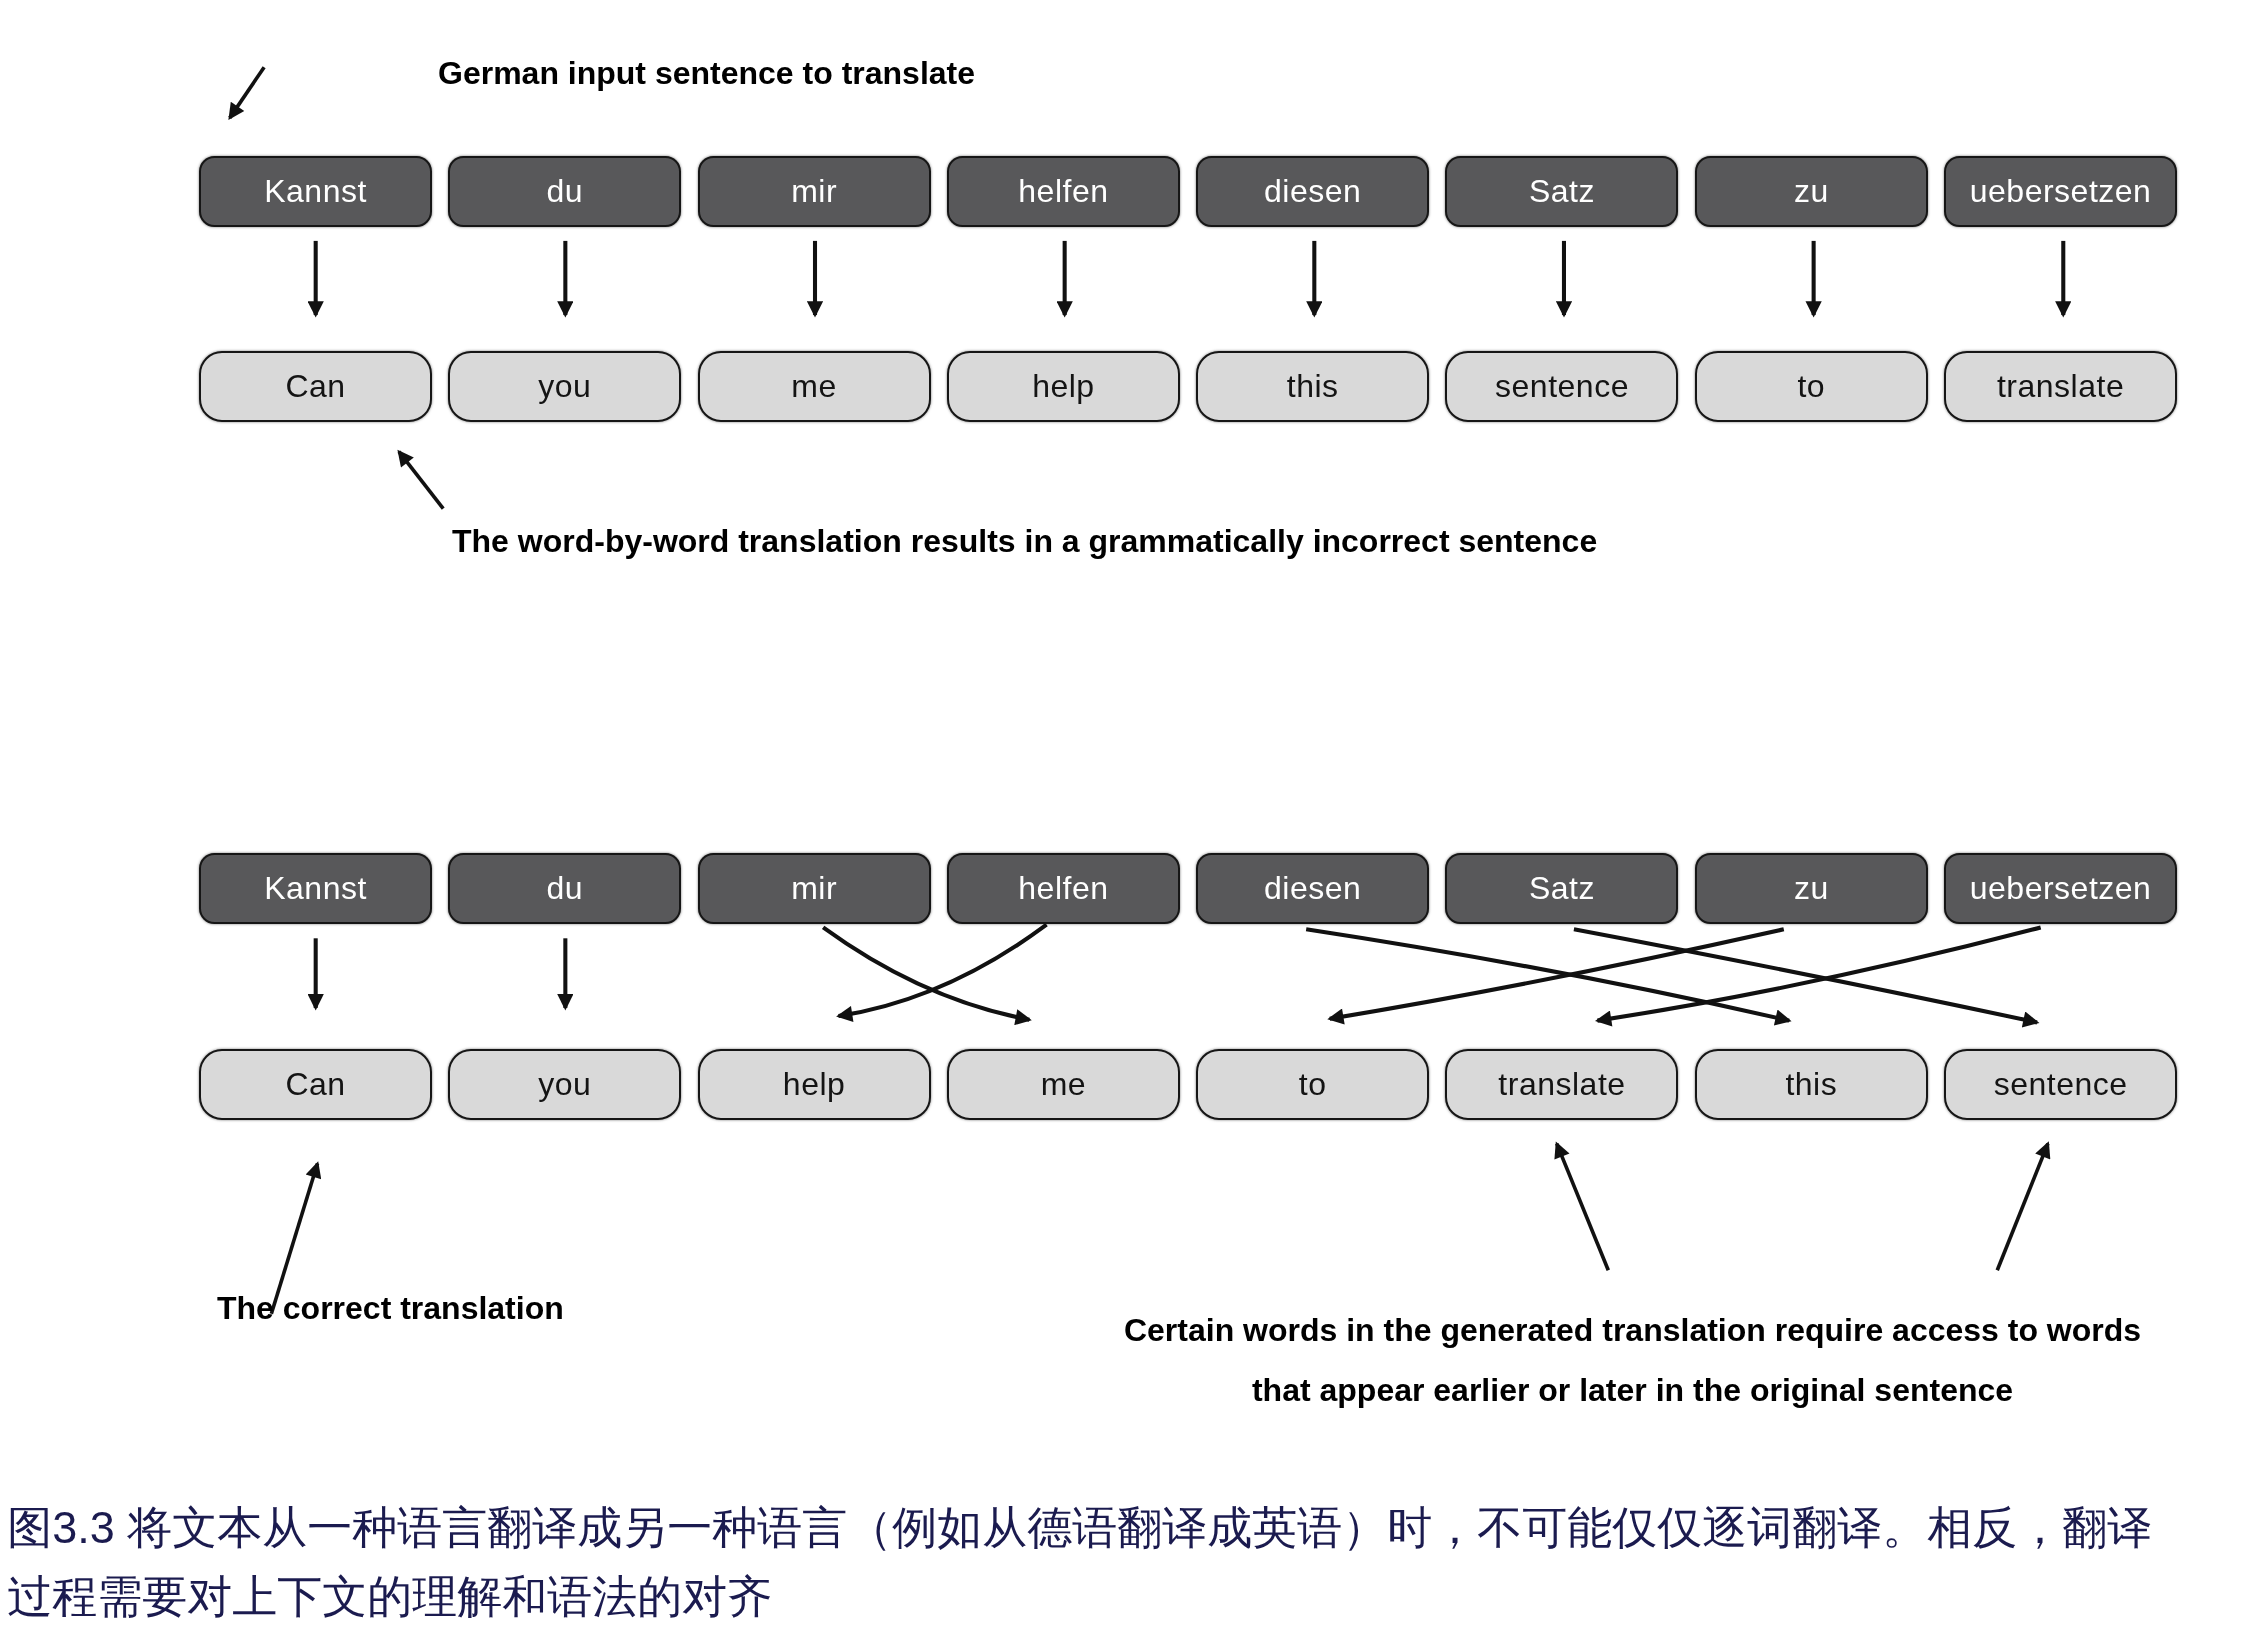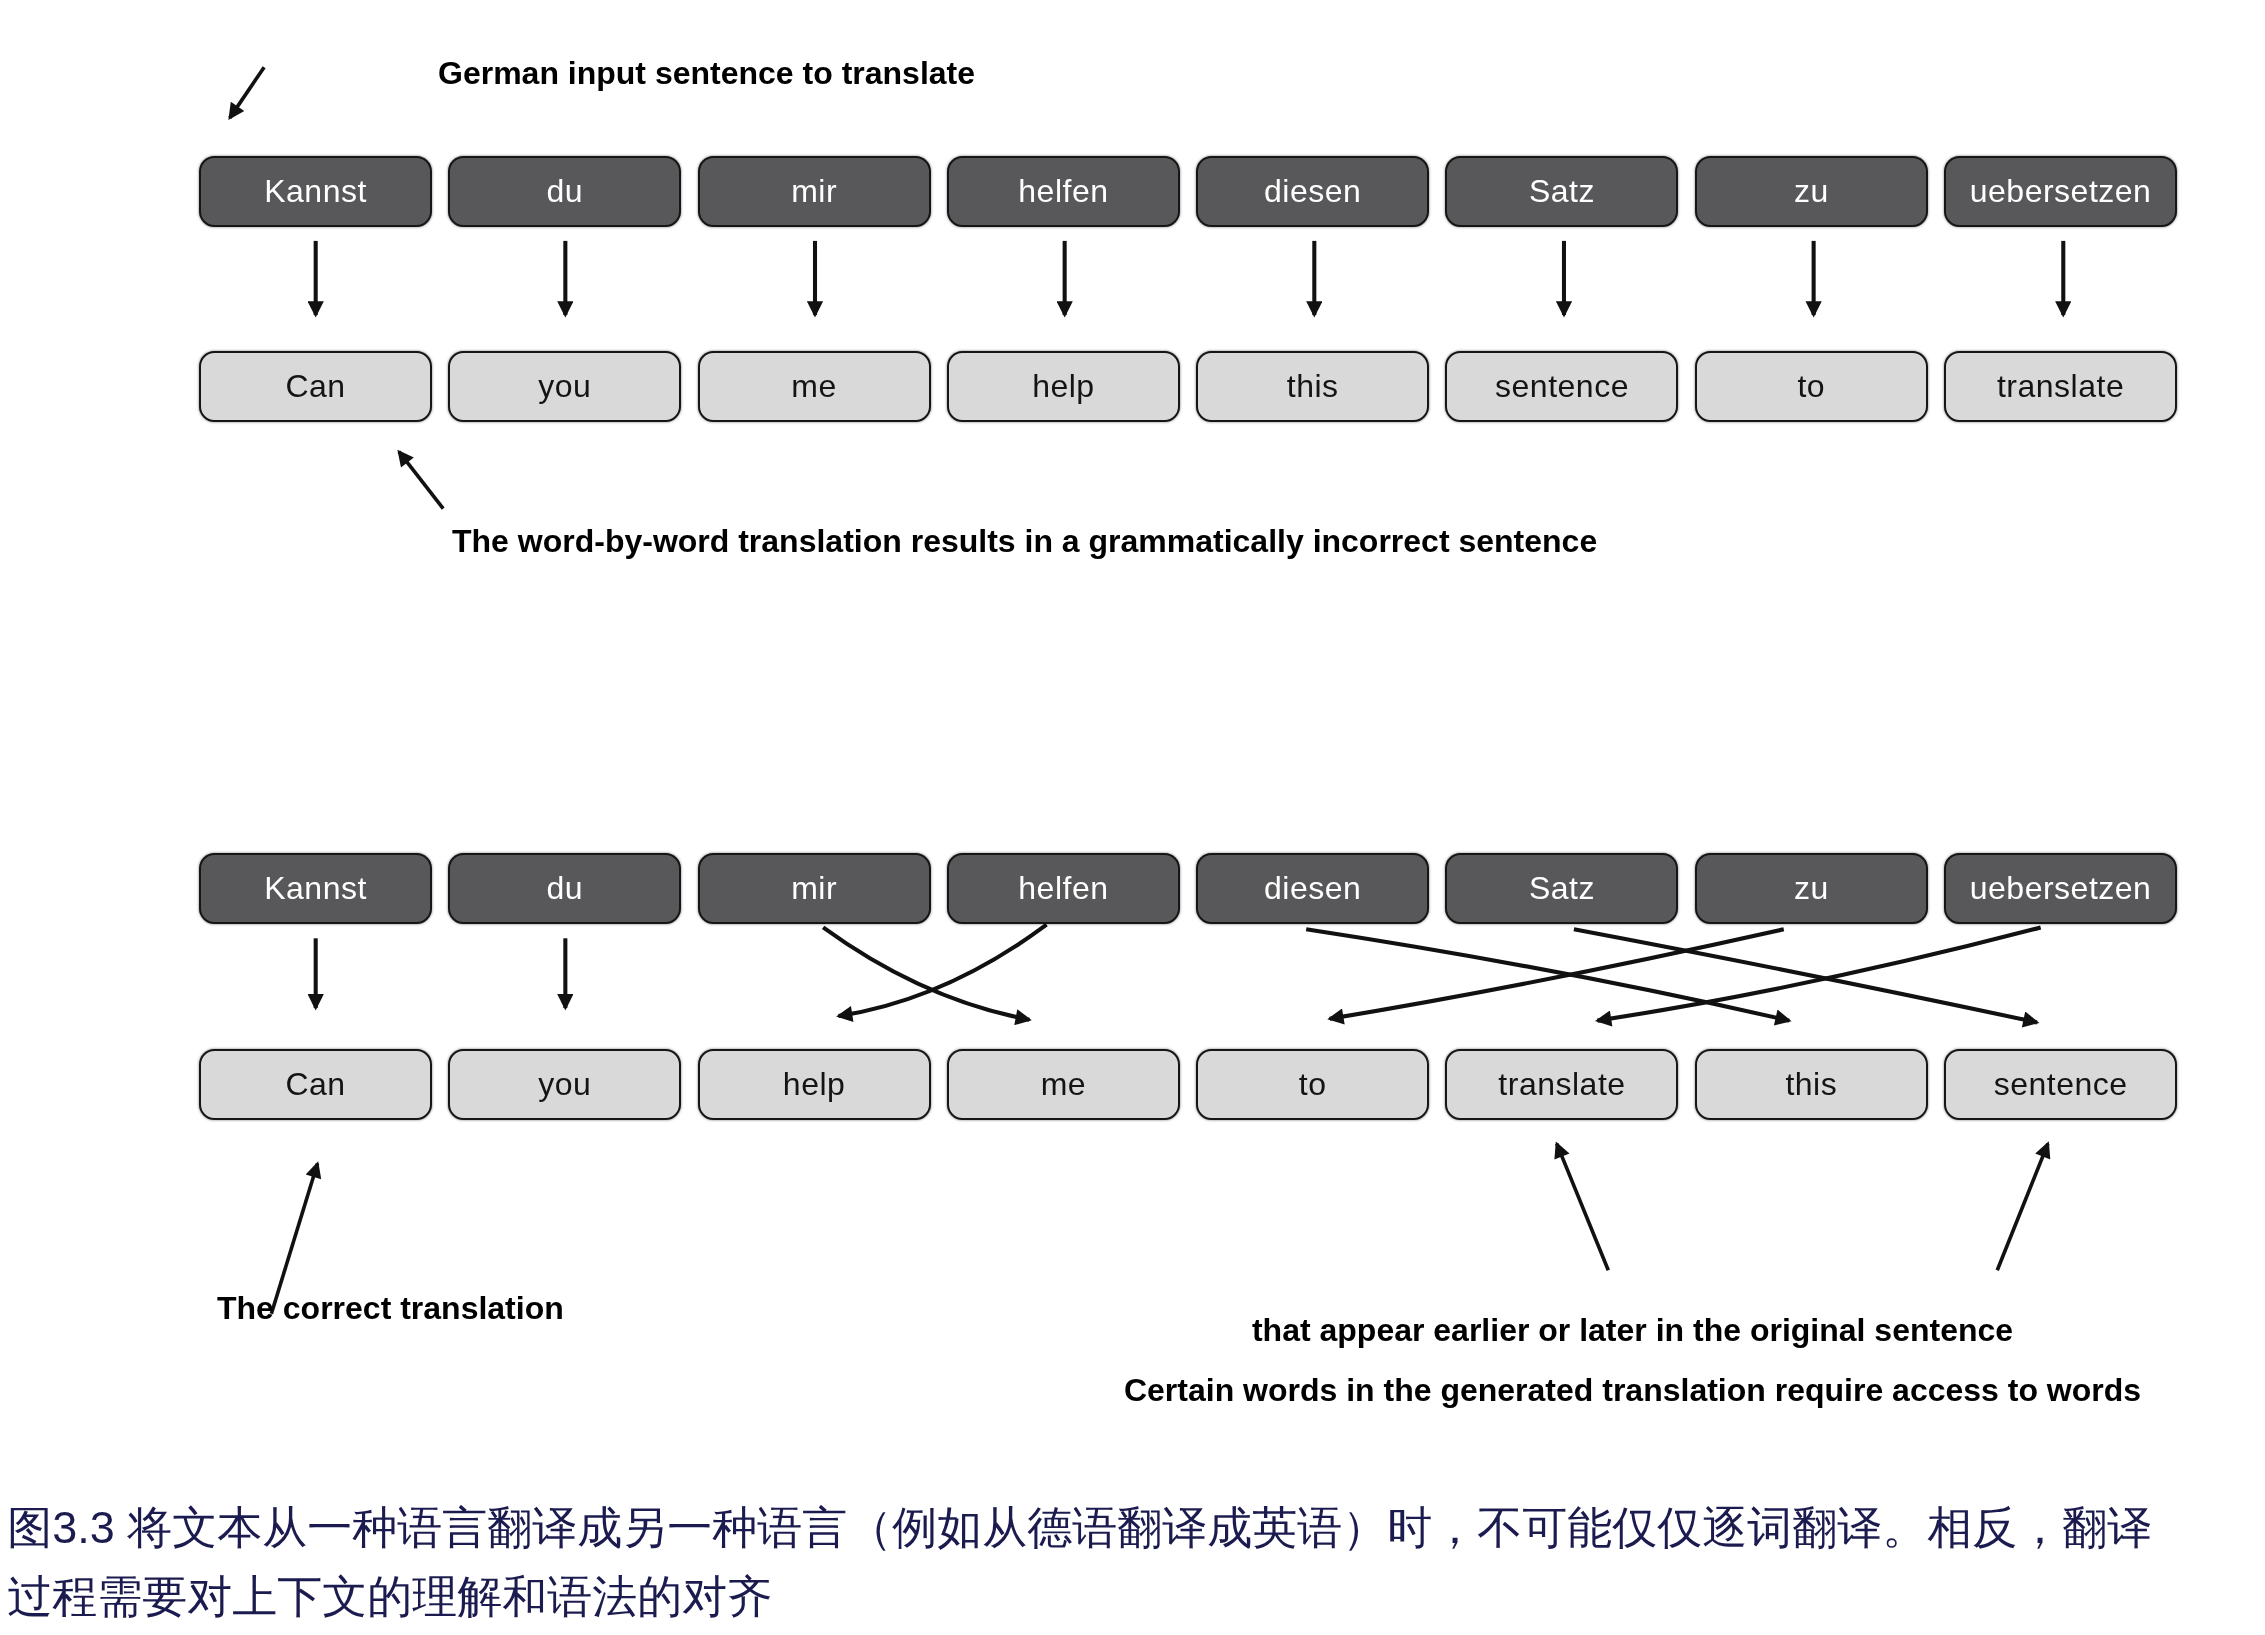--- a/index.html
+++ b/index.html
@@ -25,21 +25,21 @@
     border-radius:15.4px;
     display:flex;
     align-items:center;
     justify-content:center;
     font-size:32px;
     letter-spacing:0.5px;
     box-shadow:0 0 2.7px rgba(0,0,0,0.55);
     white-space:nowrap;
   }
   .pill.dark{background:#58585a;color:#ffffff;}
-  .pill.light{background:#d9d9d9;color:#141414;}
+  .pill.light{background:#d9d9d9;color:#141414;border-radius:23px;}
   .annotation{
     position:absolute;
     font-weight:700;
     font-size:32px;
     color:#000000;
     white-space:nowrap;
   }
   .annotation-center{
     position:absolute;
     font-weight:700;
@@ -148,22 +148,22 @@
     <div class="pill light">me</div>
     <div class="pill light">to</div>
     <div class="pill light">translate</div>
     <div class="pill light">this</div>
     <div class="pill light">sentence</div>
   </div>
 
   <div class="annotation" style="left:181px;top:1290px;margin-left:36px;">The correct translation</div>
 
   <div class="annotation-center" style="left:1058px;top:1300px;width:1149px;">
+    <div>Certain words in the generated translation require access to words</div>
     <div>that appear earlier or later in the original sentence</div>
-    <div>Certain words in the generated translation require access to words</div>
   </div>
 
   <div class="caption">
     <div>图3.3 将文本从一种语言翻译成另一种语言（例如从德语翻译成英语）时，不可能仅仅逐词翻译。相反，翻译</div>
     <div>过程需要对上下文的理解和语法的对齐</div>
   </div>
 
 </div>
 
 

